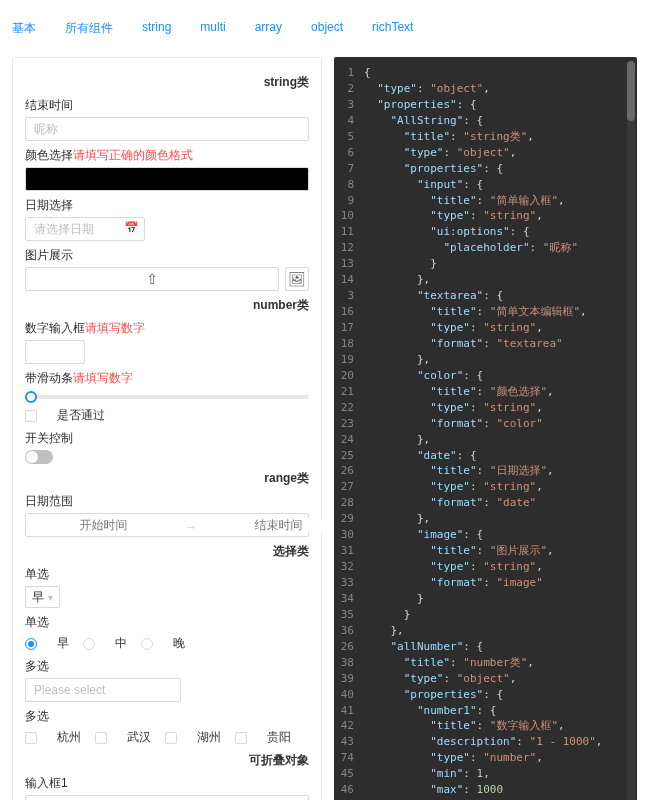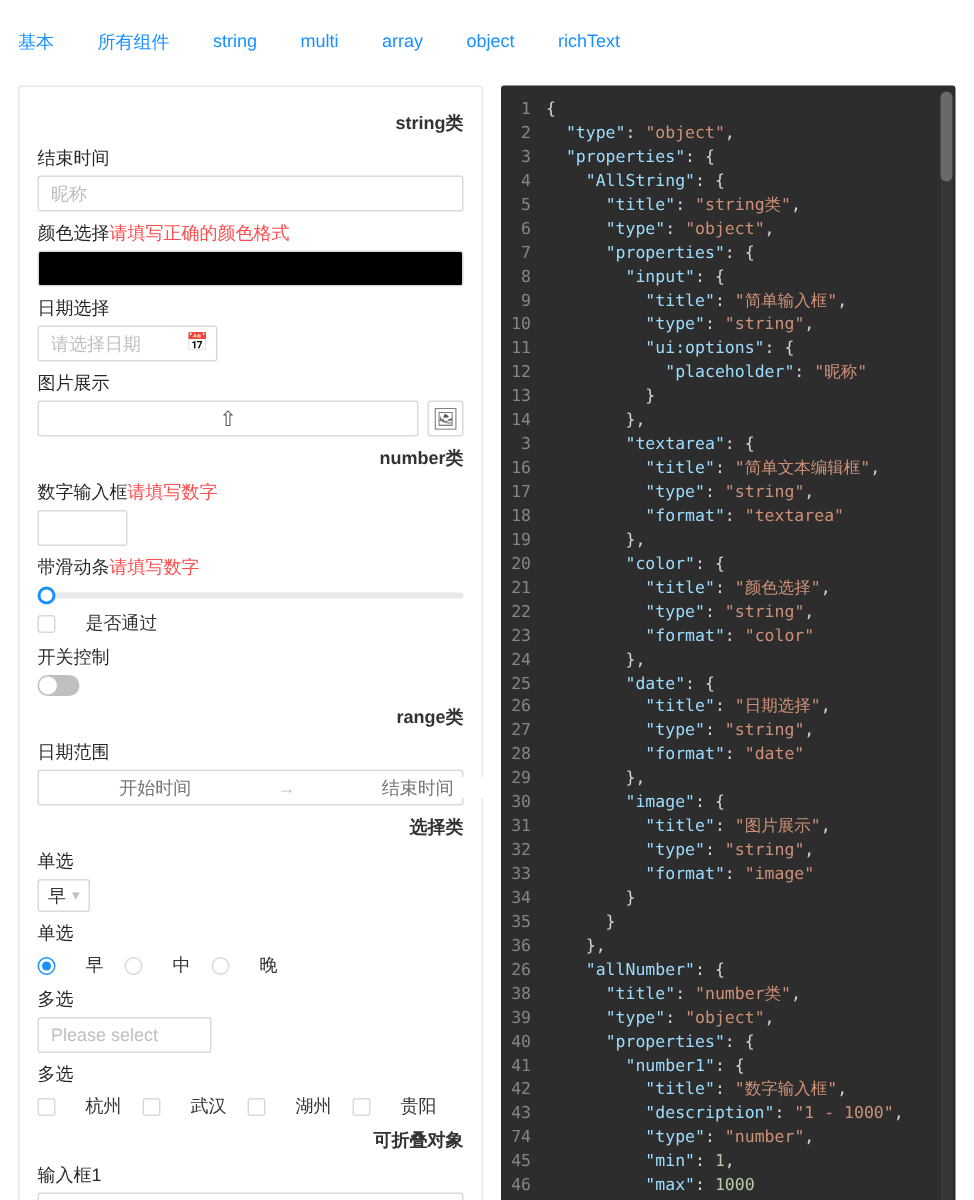--- a/index.html
+++ b/index.html
@@ -130,21 +130,21 @@
           <span class="radio-dot"></span>
           <span>中</span>
         </div>
         <div class="radio">
           <span class="radio-dot"></span>
           <span>晚</span>
         </div>
       </div>
 
     <div class="field-label">多选</div>
-    <input class="input" style="width: 116px;" placeholder="Please select">
+    <input class="input" style="width: 156px;" placeholder="Please select">
 
     <div class="field-label">多选</div>
     <div class="check-row" id="check-group">
         <div class="check">
           <span class="check-box"></span>
           <span>杭州</span>
         </div>
         <div class="check">
           <span class="check-box"></span>
           <span>武汉</span>

